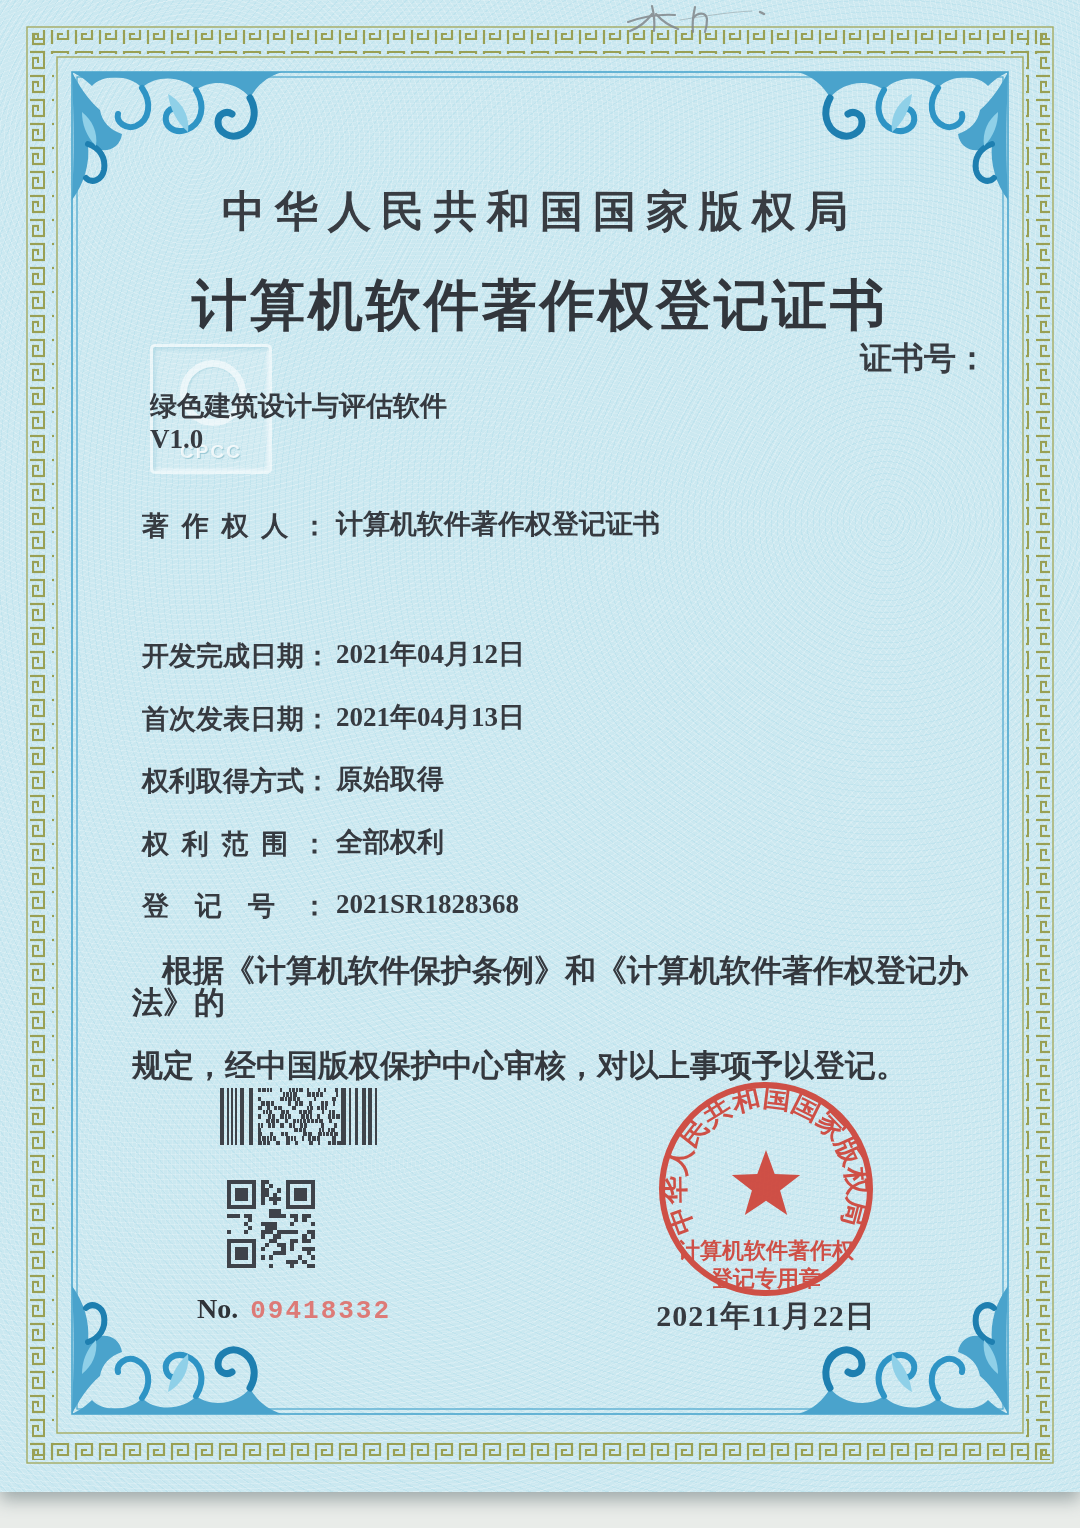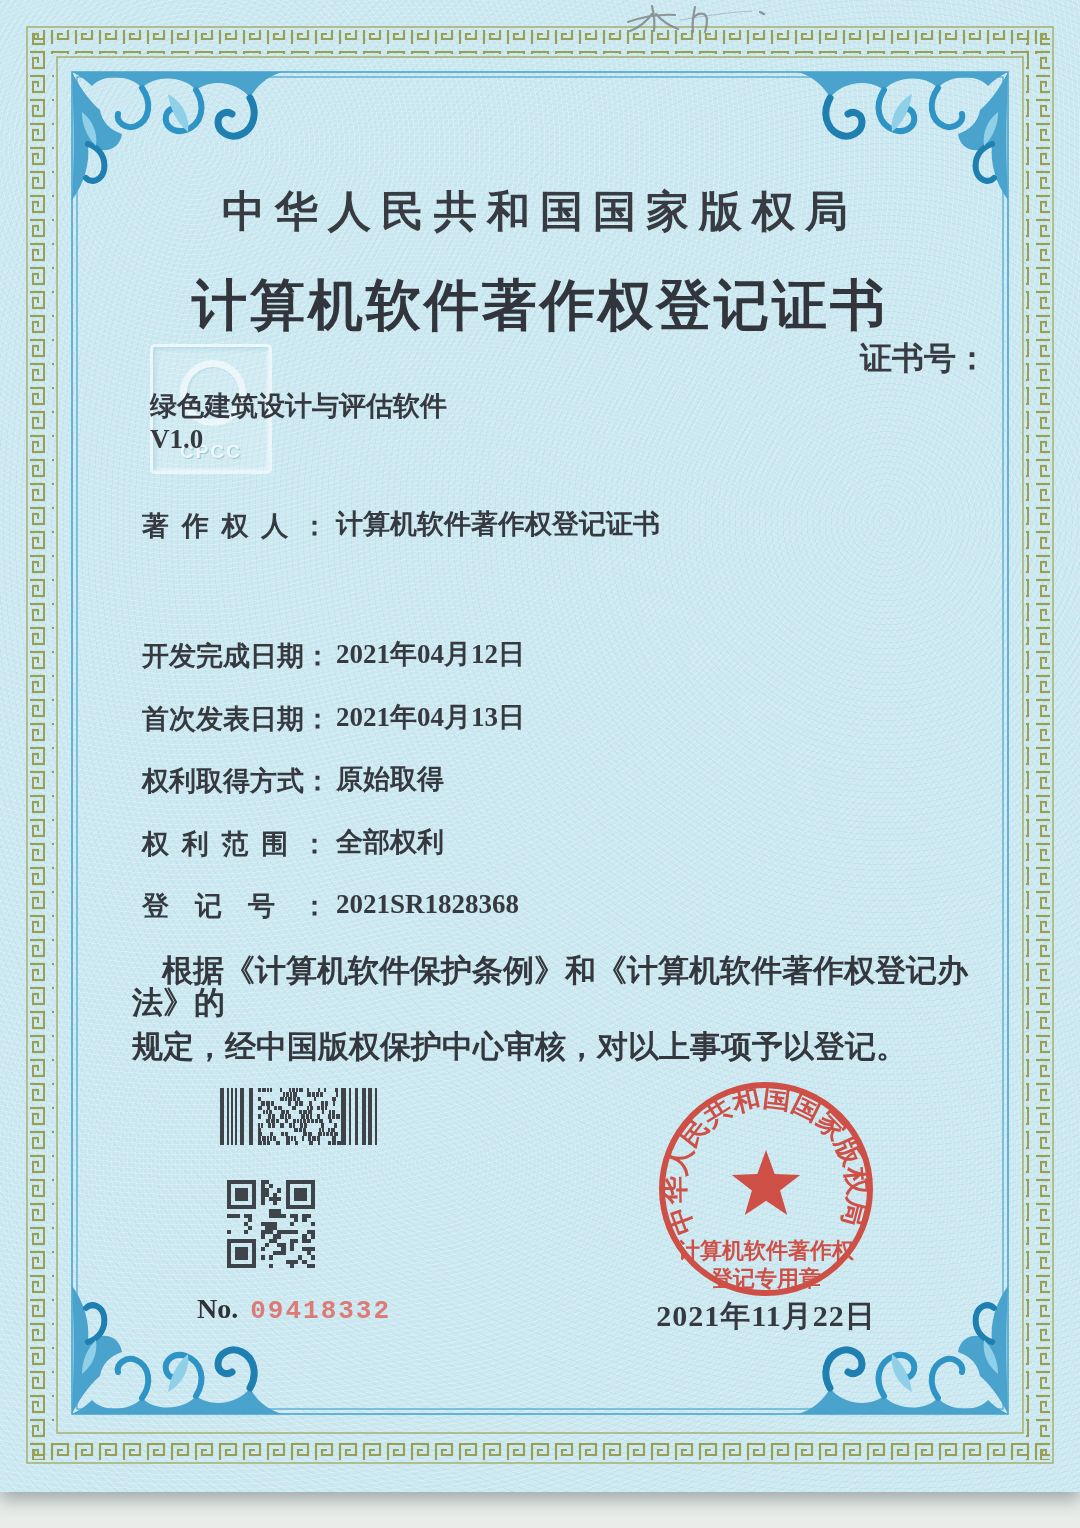--- a/index.html
+++ b/index.html
@@ -20,21 +20,21 @@
               font-size:55px;font-weight:700;letter-spacing:3px;color:#32363c;}
   .certno{position:absolute;top:337px;right:92px;font-size:32px;font-weight:700;color:#383c42;
           display:flex;gap:26px;}
   .field{position:absolute;left:142px;display:flex;font-size:27px;font-weight:700;color:#363a40;}
   .flabel{display:inline-block;width:186px;text-align:justify;text-align-last:justify;white-space:nowrap;}
   .fvalue{margin-left:8px;line-height:33px;white-space:nowrap;}
   .f1{top:390px}.f2{top:508px}.f3{top:638px}.f4{top:701px}.f5{top:763px}.f6{top:826px}.f7{top:888px}
   .statement{position:absolute;left:132px;top:955px;width:840px;font-size:31px;font-weight:700;
              color:#34383e;line-height:32px;}
   .st1{text-indent:30px}
-  .st2{margin-top:12px}
+  .st2{margin-top:31px}
   .watermark{position:absolute;left:150px;top:344px;width:116px;height:124px;border-radius:5px;
              border:3px solid rgba(255,255,255,.55);background:rgba(255,255,255,.10);
              box-shadow:inset 2px 2px 4px rgba(140,195,210,.45), inset -2px -2px 3px rgba(255,255,255,.6);}
   .wm-ring{position:absolute;left:27px;top:13px;width:52px;height:52px;border-radius:50%;
            border:7px solid rgba(255,255,255,.55);box-shadow:inset 1px 1px 2px rgba(140,195,210,.4);}
   .wm-text{position:absolute;left:0;right:0;bottom:8px;text-align:center;font-size:19px;font-weight:700;
            color:rgba(255,255,255,.8);letter-spacing:2px;text-shadow:1px 1px 1px rgba(130,185,200,.7);
            font-family:"Liberation Sans","DejaVu Sans",sans-serif;}
   .barcode{position:absolute;left:220px;top:1088px;}
   .qrcode{position:absolute;left:227px;top:1180px;}

